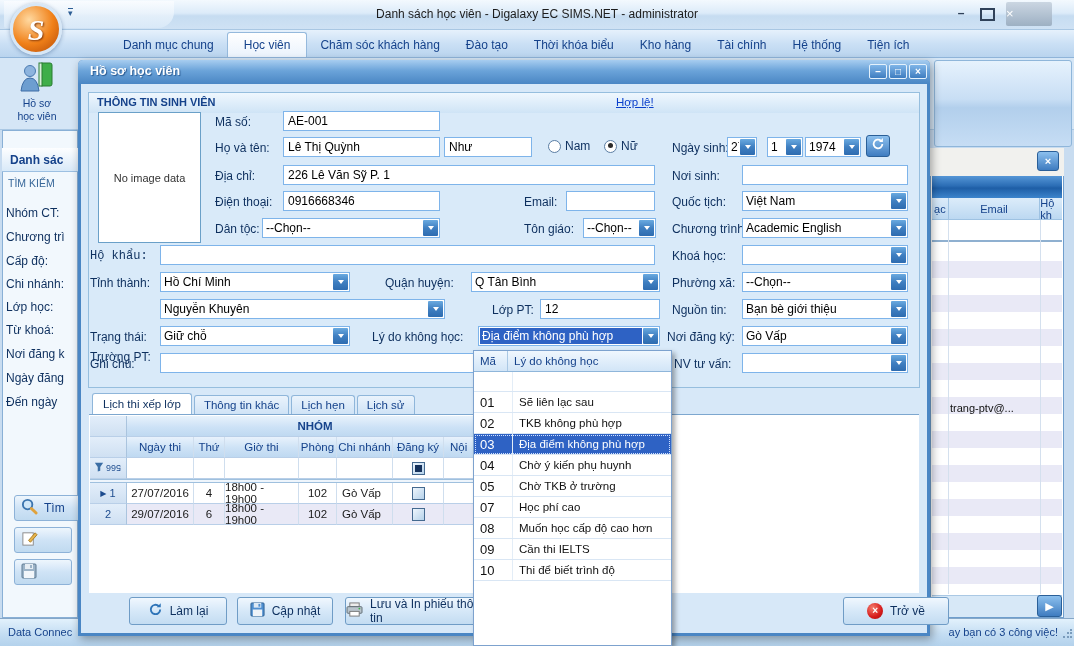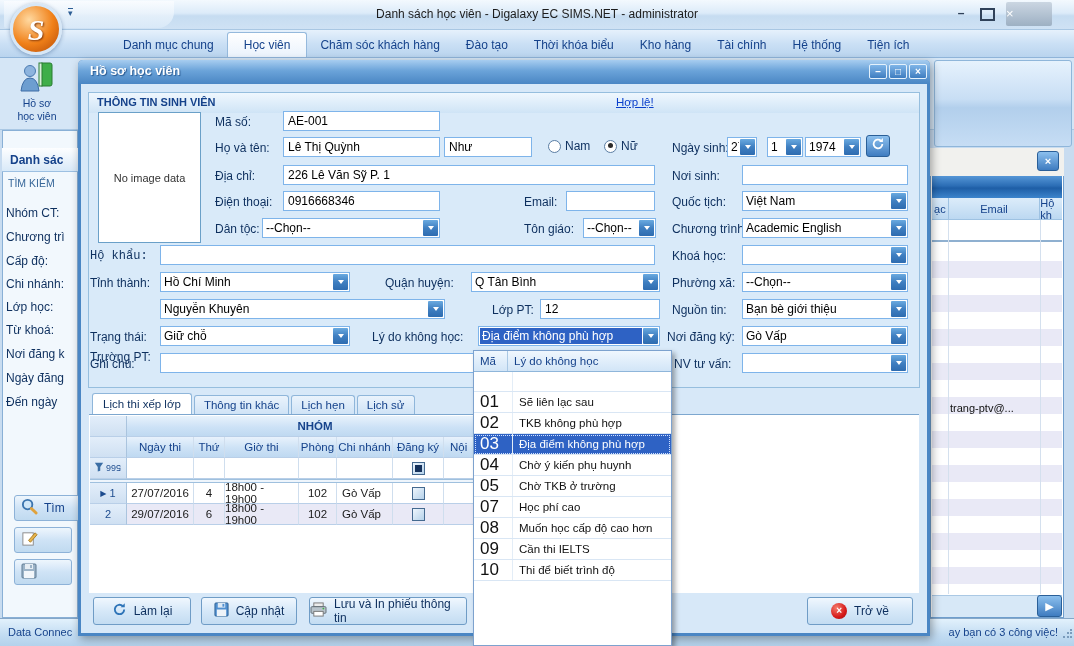--- a/index.html
+++ b/index.html
@@ -122,31 +122,31 @@
   .gind{background:linear-gradient(#e3eefa,#cfe0f2);color:#1c4b8e;font-size:11px;border-right:1px solid #aac4de;}
   #gspacer{left:12px;top:419px;width:414px;height:4px;background:#eef5fc;
     border-top:1px solid #9fc0de;border-bottom:1px solid #9fc0de;}
   .cb{width:13px;height:13px;border:1px solid #44698f;background:linear-gradient(135deg,#eef6fd,#b6d2ea);box-sizing:border-box;}
   .cb.ind::after{content:"";display:block;width:7px;height:7px;margin:2px;background:#16325c;}
   .lavrow .gc{background:#e9e9f6;}
   .filtertext{font-size:9px;color:#1c4b8e;transform:rotate(180deg);display:inline-block;}
   
   .dbtn{position:absolute;top:537px;height:26px;border:1px solid #6f9cc6;border-radius:3px;
     background:linear-gradient(#f0f7fe,#d6e8f8 50%,#c3dcf2);display:flex;align-items:center;justify-content:center;
-    gap:7px;font-size:12px;color:#0d2f5e;}
+    gap:7px;font-size:12px;color:#0d2f5e;margin-left:36px;}
   #redx{width:16px;height:16px;border-radius:50%;background:radial-gradient(circle at 35% 30%,#f47c6d,#d61a1a 60%,#9e0b0b);
     color:#fff;font-size:10px;font-weight:bold;text-align:center;line-height:15px;}
   
   #dropdown{left:473px;top:350px;width:199px;height:296px;background:#fff;border:1px solid #7da2ce;
     box-shadow:3px 3px 5px rgba(0,0,0,.35);z-index:30;}
   #dd-header{display:flex;height:20px;background:linear-gradient(#f0f7fe,#d2e5f7);border-bottom:1px solid #8fb6da;}
   .dd-hc{font-size:11.5px;color:#15428b;display:flex;align-items:center;padding-left:6px;box-sizing:border-box;
     border-right:1px solid #aac8e4;}
   .ddrow{display:flex;height:20px;border-bottom:1px solid #d9e6f4;align-items:center;}
-  .dd-code{width:32px;padding-left:6px;font-size:17px;color:#111;border-right:1px solid #e3edf7;align-self:stretch;display:flex;align-items:center;}
+  .dd-code{width:32px;padding-left:6px;font-size:13px;color:#111;border-right:1px solid #e3edf7;align-self:stretch;display:flex;align-items:center;}
   .dd-label{flex:1;padding-left:6px;font-size:11.5px;color:#111;white-space:nowrap;overflow:hidden;}
   .ddrow.sel{background:#2e62c4;outline:1px dotted #cfe0ff;outline-offset:-2px;}
   .ddrow.sel .dd-code,.ddrow.sel .dd-label{color:#fff;}
 </style>
 </head>
 <body>
 
 <div id="titlebar" class="abs">
   <div id="logo-pill" class="abs"></div>
 </div>

